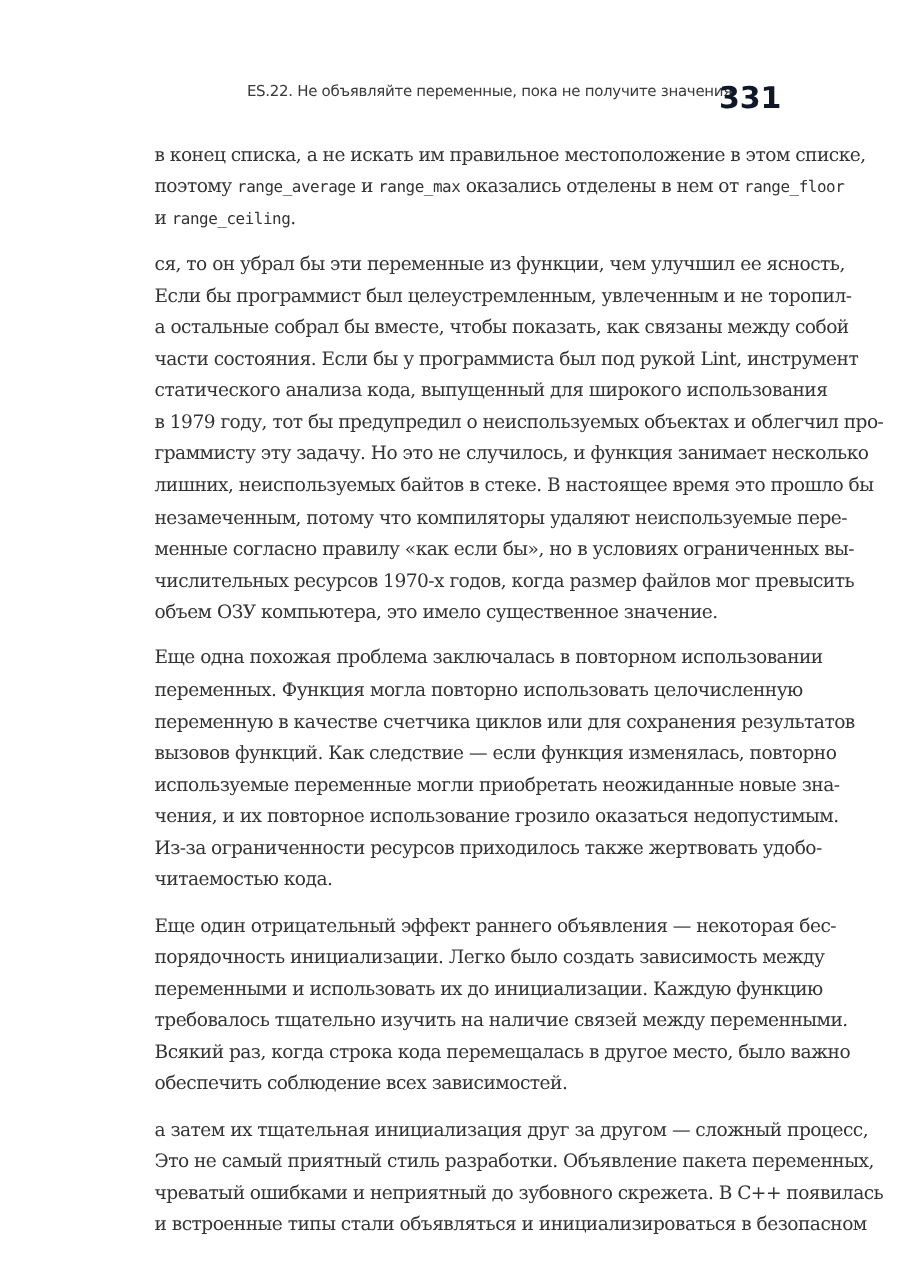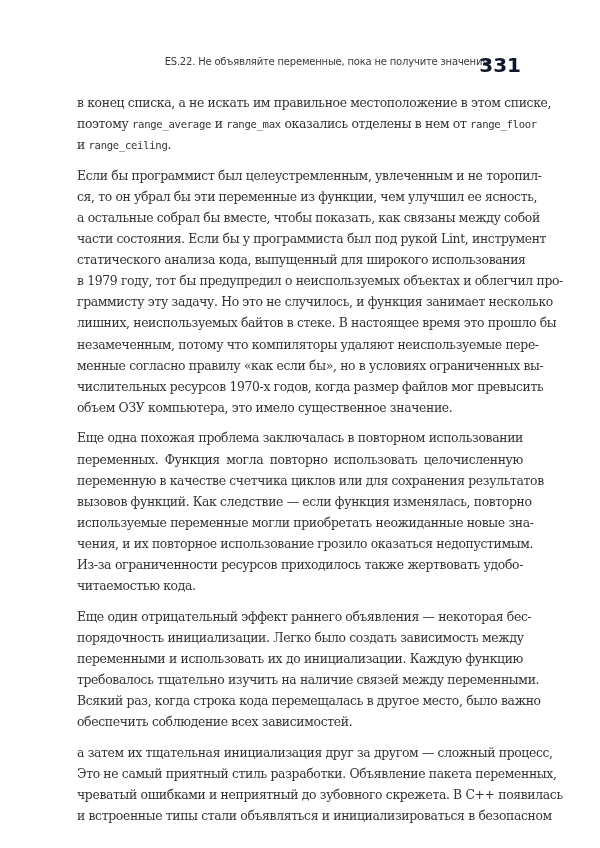--- a/index.html
+++ b/index.html
@@ -19,21 +19,21 @@
     position: absolute; right: 79px; top: 0px;
     font-family: "DejaVu Sans", sans-serif; font-weight: bold; font-size: 20px; color: #0f172a;
   }
   .body-text {
     position: absolute; left: 77px; width: 446px; top: 92px;
     font-family: "DejaVu Serif", serif; font-size: 12.4px; line-height: 21.1px; color: #333;
   }
   .para { margin: 0 0 9.5px 0; }
   .line {
     display: block; text-align: justify; text-align-last: justify; white-space: nowrap;
-    height: 21.1px; overflow: visible; letter-spacing: -0.35px;
+    height: 21.1px; overflow: visible; letter-spacing: -0.35px; margin-left: 26px;
   }
   .line.last { text-align-last: left; }
   code {
     font-family: "DejaVu Sans Mono", monospace; font-size: 10.6px; letter-spacing: -0.3px; color: #333;
   }
 </style>
 </head>
 <body>
 
 <div class="header">
@@ -41,22 +41,22 @@
   <span class="page-number">331</span>
 </div>
 
 <div class="body-text" id="body-text">
     <div class="para">
       <span class="line"><span>в конец списка, а не искать им правильное местоположение в этом списке,</span></span>
       <span class="line"><span>поэтому </span><code>range_average</code><span> и </span><code>range_max</code><span> оказались отделены в нем от </span><code>range_floor</code></span>
       <span class="line last"><span>и </span><code>range_ceiling</code><span>.</span></span>
     </div>
     <div class="para">
+      <span class="line"><span>ся, то он убрал бы эти переменные из функции, чем улучшил ее ясность,</span></span>
       <span class="line"><span>Если бы программист был целеустремленным, увлеченным и не торопил-</span></span>
-      <span class="line"><span>ся, то он убрал бы эти переменные из функции, чем улучшил ее ясность,</span></span>
       <span class="line"><span>а остальные собрал бы вместе, чтобы показать, как связаны между собой</span></span>
       <span class="line"><span>части состояния. Если бы у программиста был под рукой Lint, инструмент</span></span>
       <span class="line"><span>статического анализа кода, выпущенный для широкого использования</span></span>
       <span class="line"><span>в 1979 году, тот бы предупредил о неиспользуемых объектах и облегчил про-</span></span>
       <span class="line"><span>граммисту эту задачу. Но это не случилось, и функция занимает несколько</span></span>
       <span class="line"><span>лишних, неиспользуемых байтов в стеке. В настоящее время это прошло бы</span></span>
       <span class="line"><span>незамеченным, потому что компиляторы удаляют неиспользуемые пере-</span></span>
       <span class="line"><span>менные согласно правилу «как если бы», но в условиях ограниченных вы-</span></span>
       <span class="line"><span>числительных ресурсов 1970-х годов, когда размер файлов мог превысить</span></span>
       <span class="line last"><span>объем ОЗУ компьютера, это имело существенное значение.</span></span>

